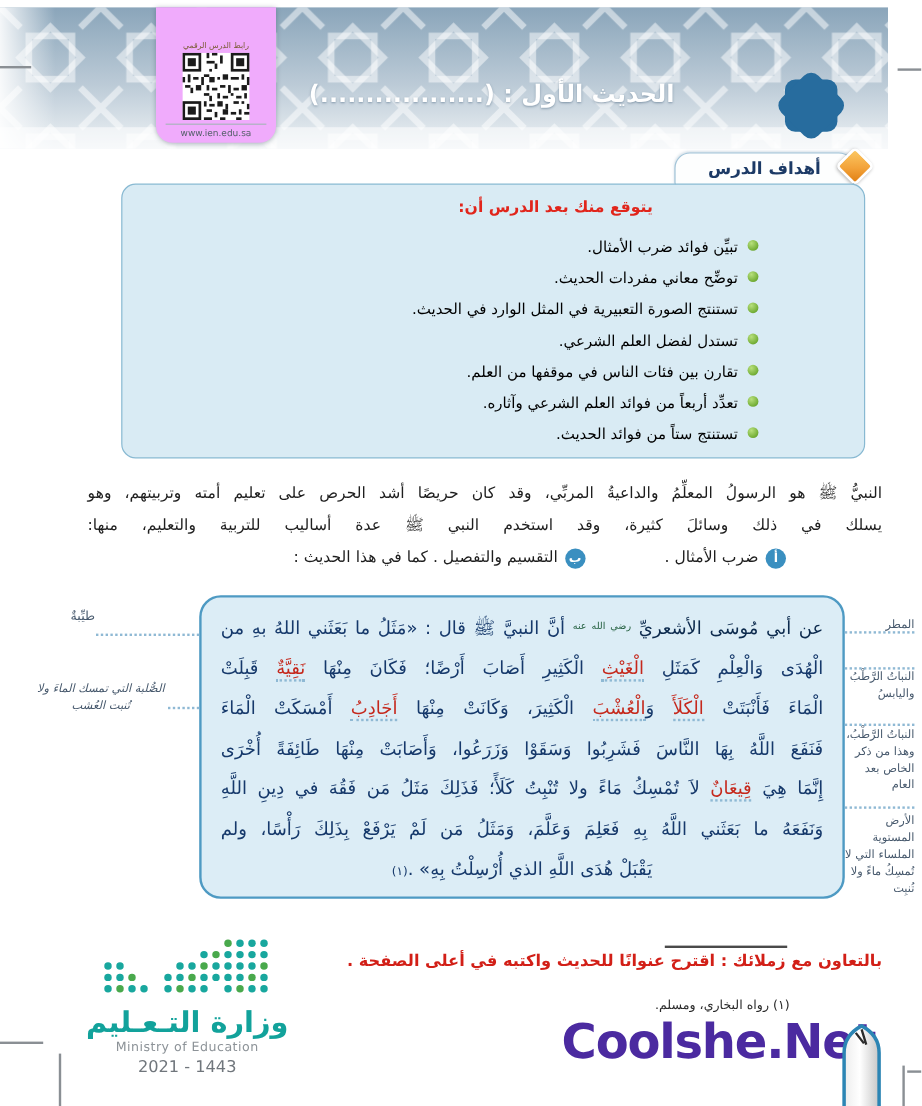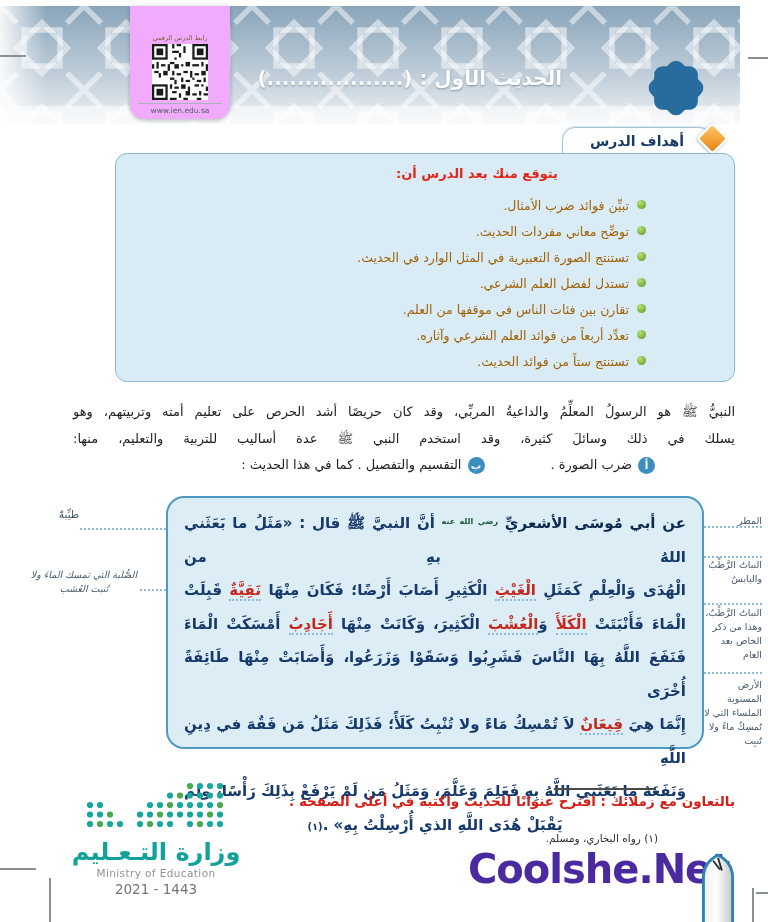--- a/index.html
+++ b/index.html
@@ -18,39 +18,39 @@
   .rosette{position:absolute;top:50px;left:638px;width:76px;height:76px;}
   .obj-tab{position:absolute;top:127px;right:56px;width:148px;height:27px;line-height:27px;
            background:#fdfefe;border:1px solid #a2c4d8;border-radius:13px 13px 4px 4px;
            text-align:center;font-size:14px;font-weight:bold;color:#1c3a66;
            box-shadow:0 -1px 2px rgba(100,140,170,.25);}
   .diamond{position:absolute;top:127px;right:44px;width:19px;height:19px;transform:rotate(45deg);
            background:linear-gradient(135deg,#fbc863 0%,#f3a33a 55%,#e07f12 100%);
            border:2px solid #fff;border-radius:4px;box-shadow:0 1px 3px rgba(0,0,0,.3);}
 
   
-  .obj-box{position:absolute;top:153px;left:115px;width:620px;height:229px;box-sizing:border-box;
+  .obj-box{position:absolute;top:153px;left:101px;width:620px;height:229px;box-sizing:border-box;
            background:#d9ebf4;border:1px solid #88b9d2;border-radius:12px;padding:10px 0 0 12px;}
   .obj-lead{color:#e1251b;font-weight:bold;font-size:13px;margin:2px 176px 0 0;}
   .obj-list{list-style:none;margin:12px 0 0 0;padding:0 88px 0 10px;}
-  .obj-list li{font-size:12.5px;color:#a16207;line-height:26px;}
+  .obj-list li{font-size:12.5px;color:#000000;line-height:26px;}
   .bullet{display:inline-block;width:9px;height:9px;border-radius:50%;margin-left:8px;
           background:radial-gradient(circle at 35% 30%,#b8e07c,#72ad35 70%,#55882a);vertical-align:1px;}
 
   
   .intro{position:absolute;top:398px;right:33px;left:33px;font-size:13px;color:#1e1e1e;}
   .intro .jline{line-height:27px;text-align:justify;text-align-last:justify;margin-left:40px;}
   .points{display:flex;gap:66px;padding-right:80px;margin-top:5px;font-size:13px;align-items:center;}
   .badge{display:inline-block;width:17px;height:17px;line-height:17px;border-radius:50%;
          background:#3a8fc0;color:#fff;font-size:10.5px;text-align:center;margin-left:6px;font-weight:bold;}
 
   
   .h-box{position:absolute;top:496px;left:166px;width:538px;height:253px;box-sizing:border-box;
          background:#dcedf6;border:2px solid #4e9ac3;border-radius:18px;padding:7px 16px 6px 16px;}
-  .hline{font-size:15px;font-weight:bold;color:#16396b;line-height:33.5px;
+  .hline{font-size:15px;font-weight:normal;color:#16396b;line-height:33.5px;
          text-align:justify;text-align-last:justify;}
   .hline:last-child{text-align-last:center;}
   .hline .red{color:#c5281c;border-bottom:2px dotted #8fb9d4;}
   .hline .name{color:#0c2a4d;}
   .hline .tiny{font-size:8px;color:#1e5c3a;vertical-align:4px;}
   .hline .fn{font-size:10px;}
   .mnote{position:absolute;font-size:9.5px;color:#46586c;line-height:14px;}
   .nr{right:6px;width:58px;text-align:right;}
   .nr1{top:514px;} .nr2{top:558px;} .nr3{top:606px;} .nr4{top:678px;}
   .nl1{top:507px;left:36px;width:66px;text-align:center;font-size:10.5px;}
@@ -210,21 +210,21 @@
       <li><span class="bullet"></span><span>تقارن بين فئات الناس في موقفها من العلم.</span></li>
       <li><span class="bullet"></span><span>تعدِّد أربعاً من فوائد العلم الشرعي وآثاره.</span></li>
       <li><span class="bullet"></span><span>تستنتج ستاً من فوائد الحديث.</span></li>
     </ul>
   </div>
 
   <div class="intro">
     <div class="jline">النبيُّ ﷺ هو الرسولُ المعلِّمُ والداعيةُ المربِّي، وقد كان حريصًا أشد الحرص على تعليم أمته وتربيتهم، وهو</div>
     <div class="jline">يسلك في ذلك وسائلَ كثيرة، وقد استخدم النبي ﷺ عدة أساليب للتربية والتعليم، منها:</div>
     <div class="points">
-      <span><span class="badge">أ</span><span>ضرب الصورة .</span></span>
+      <span><span class="badge">أ</span><span>ضرب الأمثال .</span></span>
       <span><span class="badge">ب</span><span>التقسيم والتفصيل . كما في هذا الحديث :</span></span>
     </div>
   </div>
 
   <div class="h-box">
     <div>
         <div class="hline"><span class="name">عن أبي مُوسَى الأشعريِّ </span><span class="tiny">رضي الله عنه</span><span> أنَّ النبيَّ ﷺ قال : «مَثَلُ ما بَعَثَني اللهُ بهِ من</span></div>
         <div class="hline"><span>الْهُدَى وَالْعِلْمِ كَمَثَلِ </span><span class="red">الْغَيْثِ</span><span> الْكَثِيرِ أَصَابَ أَرْضًا؛ فَكَانَ مِنْهَا </span><span class="red">نَقِيَّةٌ</span><span> قَبِلَتْ</span></div>
         <div class="hline"><span>الْمَاءَ فَأَنْبَتَتْ </span><span class="red">الْكَلَأَ</span><span> وَ</span><span class="red">الْعُشْبَ</span><span> الْكَثِيرَ، وَكَانَتْ مِنْهَا </span><span class="red">أَجَادِبُ</span><span> أَمْسَكَتْ الْمَاءَ</span></div>
         <div class="hline"><span>فَنَفَعَ اللَّهُ بِهَا النَّاسَ فَشَرِبُوا وَسَقَوْا وَزَرَعُوا، وَأَصَابَتْ مِنْهَا طَائِفَةً أُخْرَى</span></div>

